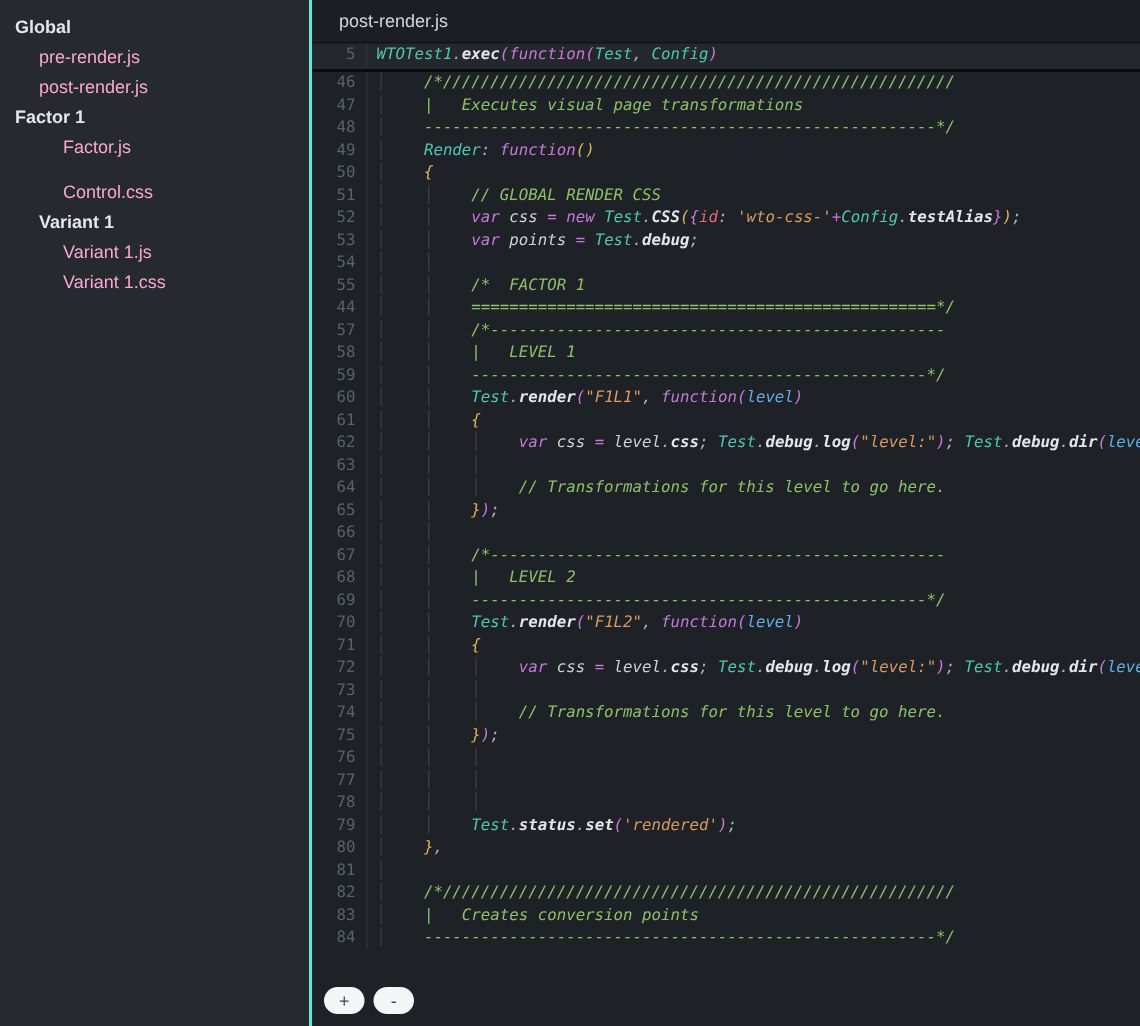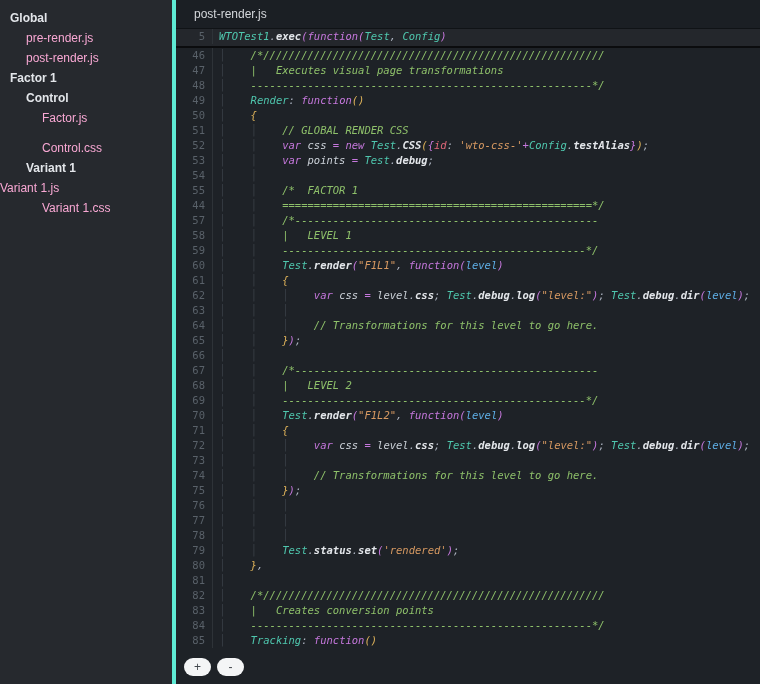--- a/index.html
+++ b/index.html
@@ -1,20 +1,20 @@
 <!DOCTYPE html>
 <html><head>
 <meta charset="utf-8">
 <style>
   html,body{margin:0;padding:0;background:#1e2227;}
   body{width:760px;height:684px;overflow:hidden;font-family:"Liberation Sans",sans-serif;}
   .app{display:flex;width:760px;height:684px;}
 
   
-  .sidebar{width:176px;box-sizing:border-box;background:#26292e;border-right:4px solid #5eead4;padding-top:8px;flex:none;}
+  .sidebar{width:208px;box-sizing:border-box;background:#26292e;border-right:2px solid #5eead4;padding-top:8px;flex:none;}
   .sb-item{height:20px;line-height:20px;font-size:12px;color:#f9a8d4;white-space:nowrap;cursor:pointer;}
   .sb-item.bold{font-weight:bold;color:#e3e6ea;}
   .sb-item.gap{margin-top:0;}
 
   
   .main{flex:1;position:relative;background:#1e2227;min-width:0;}
   .tabbar{height:28px;background:#1b1f24;border-bottom:1px solid #101316;display:flex;align-items:center;}
   .tab{padding:0 18px;font-size:12px;color:#d4d7db;cursor:pointer;}
   .sticky{height:17px;background:#24272c;border-bottom:2px solid #0b0c0e;}
 
@@ -47,25 +47,24 @@
 </head>
 <body>
 
 <div class="app">
 
   <div class="sidebar" id="sidebar">
       <div class="sb-item bold" style="padding-left: 10px;">Global</div>
       <div class="sb-item" style="padding-left: 26px;">pre-render.js</div>
       <div class="sb-item" style="padding-left: 26px;">post-render.js</div>
       <div class="sb-item bold gap" style="padding-left: 10px;">Factor 1</div>
-      <div class="sb-item bold" style="padding-left: 26px;">Control</div>
       <div class="sb-item" style="padding-left: 42px;">Factor.js</div>
       <div class="sb-item" style="padding-left: 42px; margin-top: 10px;">Control.css</div>
       <div class="sb-item bold" style="padding-left: 26px;">Variant 1</div>
-      <div class="sb-item" style="">Variant 1.js</div>
+      <div class="sb-item" style="padding-left: 42px;">Variant 1.js</div>
       <div class="sb-item" style="padding-left: 42px;">Variant 1.css</div>
     </div>
 
   <div class="main">
     <div class="tabbar">
       <div class="tab">post-render.js</div>
     </div>
 
     <div class="sticky" id="sticky-row">
         <div class="row">
@@ -303,26 +302,20 @@
           <span class="lnw">
             <span class="ln">83</span>
           </span>
           <span class="code"><span class="gd">│    </span><span class="tc">|   Creates conversion points</span></span>
         </div>
         <div class="row">
           <span class="lnw">
             <span class="ln">84</span>
           </span>
           <span class="code"><span class="gd">│    </span><span class="tc">------------------------------------------------------*/</span></span>
-        </div>
-        <div class="row">
-          <span class="lnw">
-            <span class="ln">85</span>
-          </span>
-          <span class="code"><span class="gd">│    </span><span class="ti">Tracking</span><span class="tx">: </span><span class="tk">function</span><span class="tb">()</span></span>
         </div>
       </div>
 
     <div class="zoombtns">
       <button class="zbtn">+</button>
       <button class="zbtn">-</button>
     </div>
   </div>
 
 </div>

